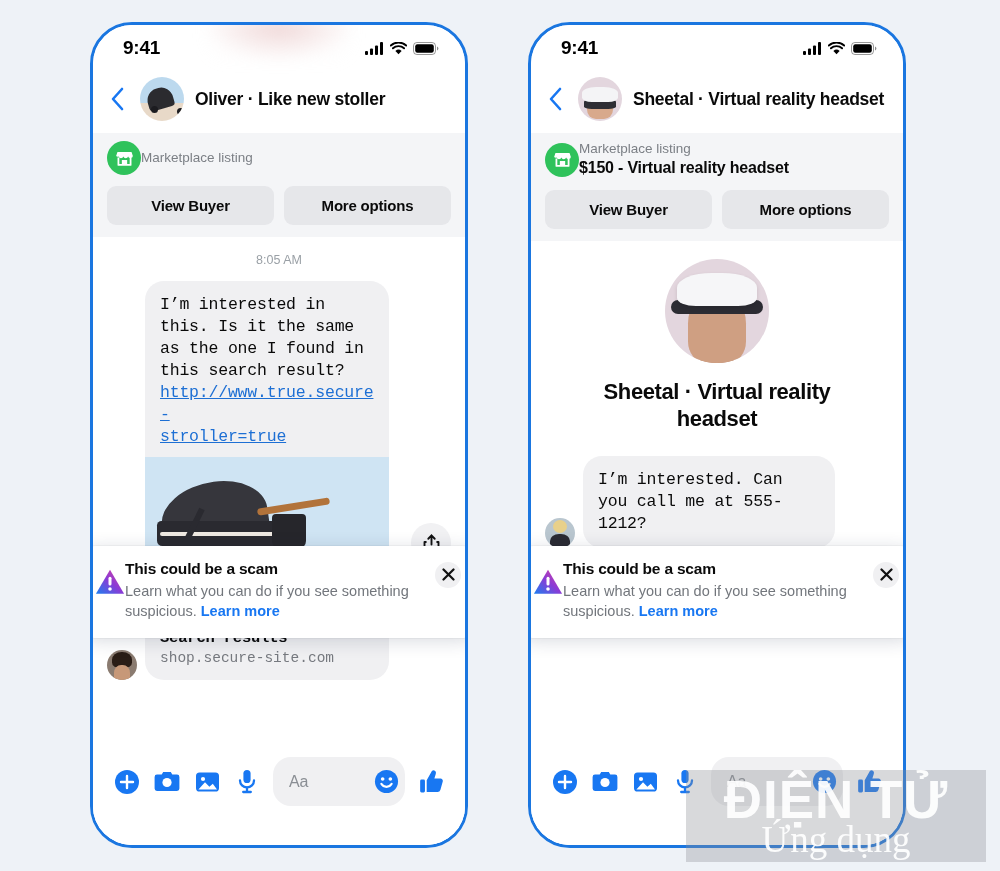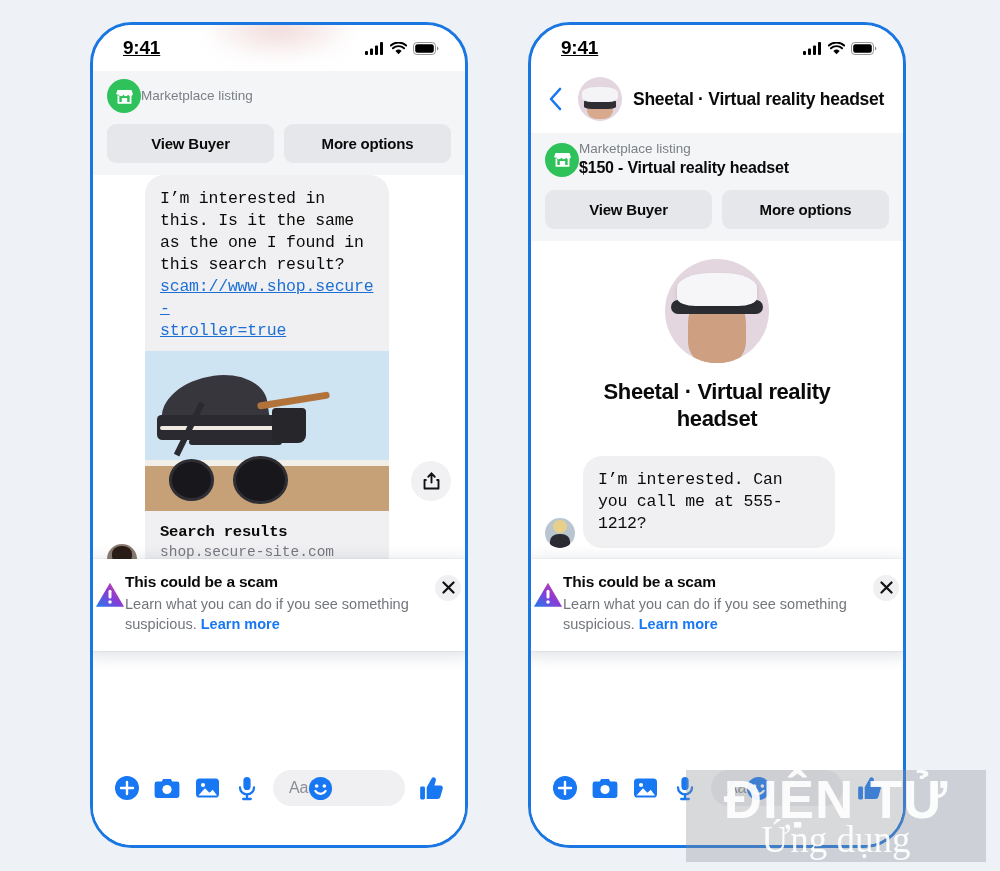--- a/index.html
+++ b/index.html
@@ -25,21 +25,21 @@
   }
   #phone-left{left:90px;}
   #phone-right{left:528px;}
 
   .screen{position:absolute;inset:0;display:flex;flex-direction:column;background:#fff;}
 
   
   .statusbar{
     height:46px;flex:0 0 46px;
     display:flex;align-items:center;justify-content:space-between;
-    padding:0 26px 0 30px;box-sizing:border-box;position:relative;text-decoration:underline;
+    padding:0 26px 0 30px;box-sizing:border-box;position:relative;
   }
   .clock{font-size:19px;font-weight:bold;color:#000;letter-spacing:-.2px;}
   .status-right{display:flex;align-items:center;gap:6px;}
   .notch-blur{
     position:absolute;left:50%;top:-6px;transform:translateX(-50%);
     width:150px;height:42px;border-radius:0 0 22px 22px;
     background:radial-gradient(ellipse at 50% 10%, rgba(226,180,180,.55), rgba(240,230,230,.05) 72%);
     filter:blur(7px);pointer-events:none;
   }
   svg.ic{display:block;}
@@ -196,22 +196,22 @@
     display:flex;align-items:center;justify-content:center;cursor:pointer;margin-top:2px;
   }
 
   
   .composer{
     flex:0 0 auto;display:flex;align-items:center;gap:0;
     padding:10px 14px 26px;background:#fff;
   }
   .cbtn{width:40px;height:40px;display:flex;align-items:center;justify-content:center;cursor:pointer;flex:0 0 auto;}
   .input-pill{
-    flex:1 1 auto;height:36px;background:#f0f0f2;border-radius:18px;
-    display:flex;align-items:center;
+    flex:1 1 auto;height:49px;background:#f0f0f2;border-radius:18px;
+    display:flex;align-items:center;justify-content:space-between;
     padding:0 6px 0 16px;margin:13px 6px;
   }
   .input-pill .ph{font-size:16px;color:#8a8e94;letter-spacing:-.2px;}
 
   
   .watermark{
     position:absolute;left:686px;top:770px;width:300px;height:92px;
     background:rgba(140,145,150,.34);
     display:flex;flex-direction:column;align-items:center;justify-content:center;
     pointer-events:none;overflow:hidden;
@@ -249,20 +249,29 @@
             <path d="M0.8 3.5a11.5 11.5 0 0 1 15.4 0" stroke="#000" stroke-width="1.9" fill="none" stroke-linecap="round"></path>
           </svg>
           <svg class="ic" width="26" height="13" viewBox="0 0 26 13">
             <rect x="0.5" y="0.5" width="22" height="12" rx="3.4" fill="none" stroke="#000" stroke-opacity=".4"></rect>
             <rect x="2.2" y="2.2" width="18.6" height="8.6" rx="2.2" fill="#000"></rect>
             <path d="M24 4.6v3.8a2 2 0 0 0 0-3.8z" fill="#000" fill-opacity=".45"></path>
           </svg>
         </div>
       </div>
 
+      <div class="chat-header">
+        <div class="back-btn">
+          <svg class="ic" width="14" height="24" viewBox="0 0 14 24">
+            <path d="M12 2 3 12l9 10" stroke="#1877f2" stroke-width="2.6" fill="none" stroke-linecap="round" stroke-linejoin="round"></path>
+          </svg>
+        </div>
+        <div class="hdr-avatar av-stroller"></div>
+        <div class="hdr-title">Oliver · Like new stoller</div>
+      </div>
 
       <div class="listing">
         <div class="listing-top">
           <div class="mp-icon">
             <svg class="ic" width="19" height="19" viewBox="0 0 20 20">
               <path d="M2.6 3.2h14.8l1.4 4.1a2.6 2.6 0 0 1-5 .6 2.6 2.6 0 0 1-5 0 2.6 2.6 0 0 1-5 0 2.6 2.6 0 0 1-2.6-.6z" fill="#fff"></path>
               <path d="M3.6 8.9v7.9h12.8V8.9" stroke="#fff" stroke-width="1.9" fill="none" stroke-linejoin="round"></path>
               <rect x="7.2" y="11.6" width="5.6" height="5.2" fill="#fff"></rect>
             </svg>
           </div>
@@ -270,30 +279,31 @@
             <div class="listing-label">Marketplace listing</div>
           </div>
         </div>
         <div class="listing-btns">
           <button class="lbtn">View Buyer</button>
           <button class="lbtn">More options</button>
         </div>
       </div>
 
       <div class="convo">
+        <div class="timestamp">8:05 AM</div>
 
         <div class="row">
           <div class="msg-av av-man"></div>
           <div class="bubble-group">
             <div class="card">
               <div class="card-text">
                 <span>I’m interested in this. Is it</span>
                 <span>the same as the one I found</span>
                 <span>in this search result?</span>
-                <span class="lnk">scam://www.shop.secure-</span>
+                <span class="lnk">http://www.true.secure-</span>
                 <span class="lnk">stroller=true</span>
               </div>
               <div class="card-img">
                 <div class="stroller-hood"></div>
                 <div class="stroller-basin"></div>
                 <div class="stroller-stripe"></div>
                 <div class="stroller-handle"></div>
                 <div class="stroller-bar"></div>
                 <div class="stroller-frame"></div>
                 <div class="stroller-bag"></div>

